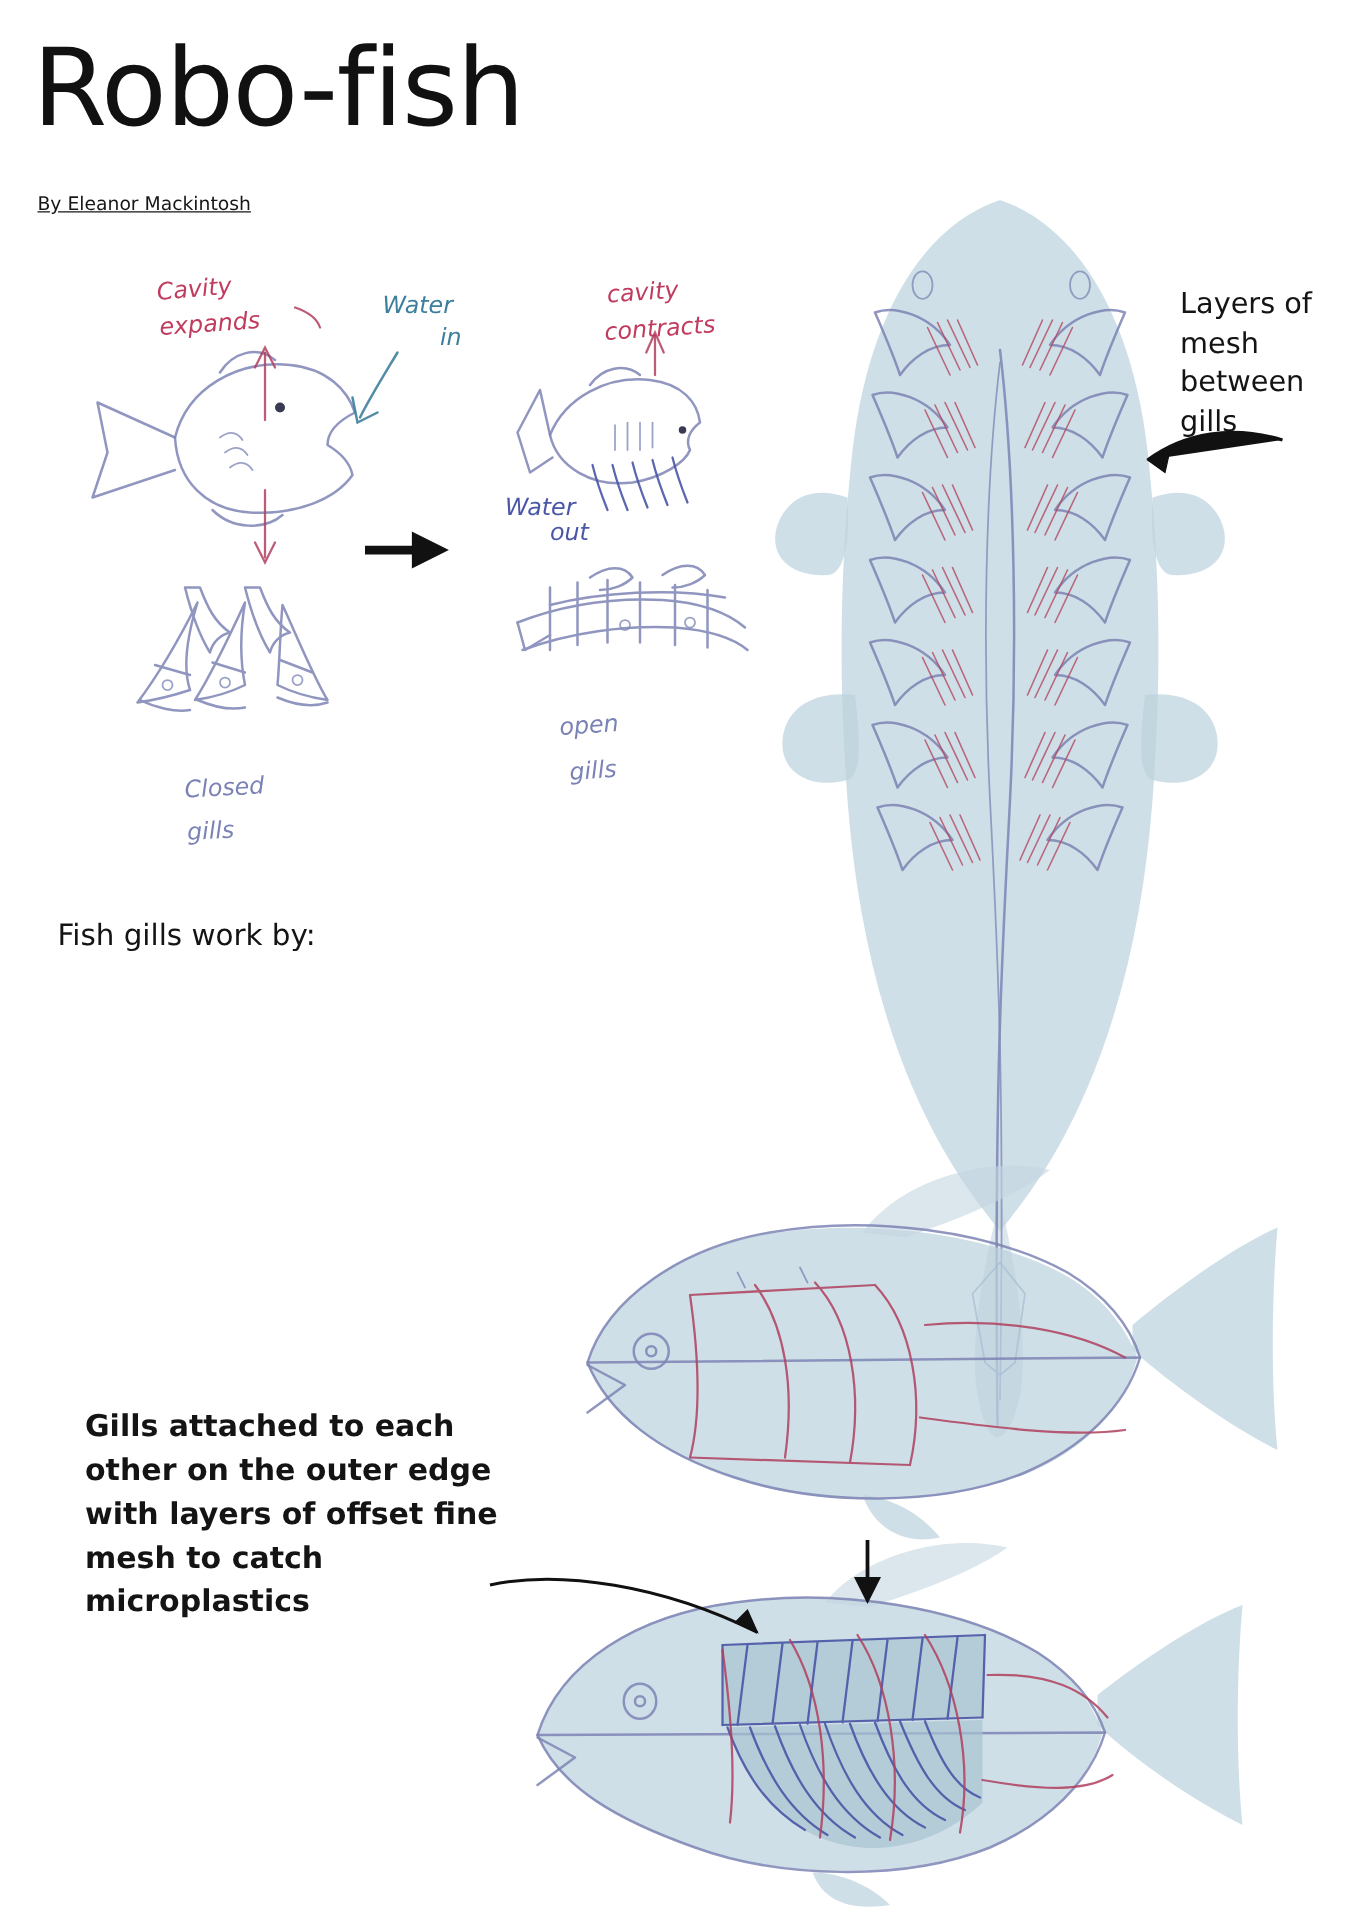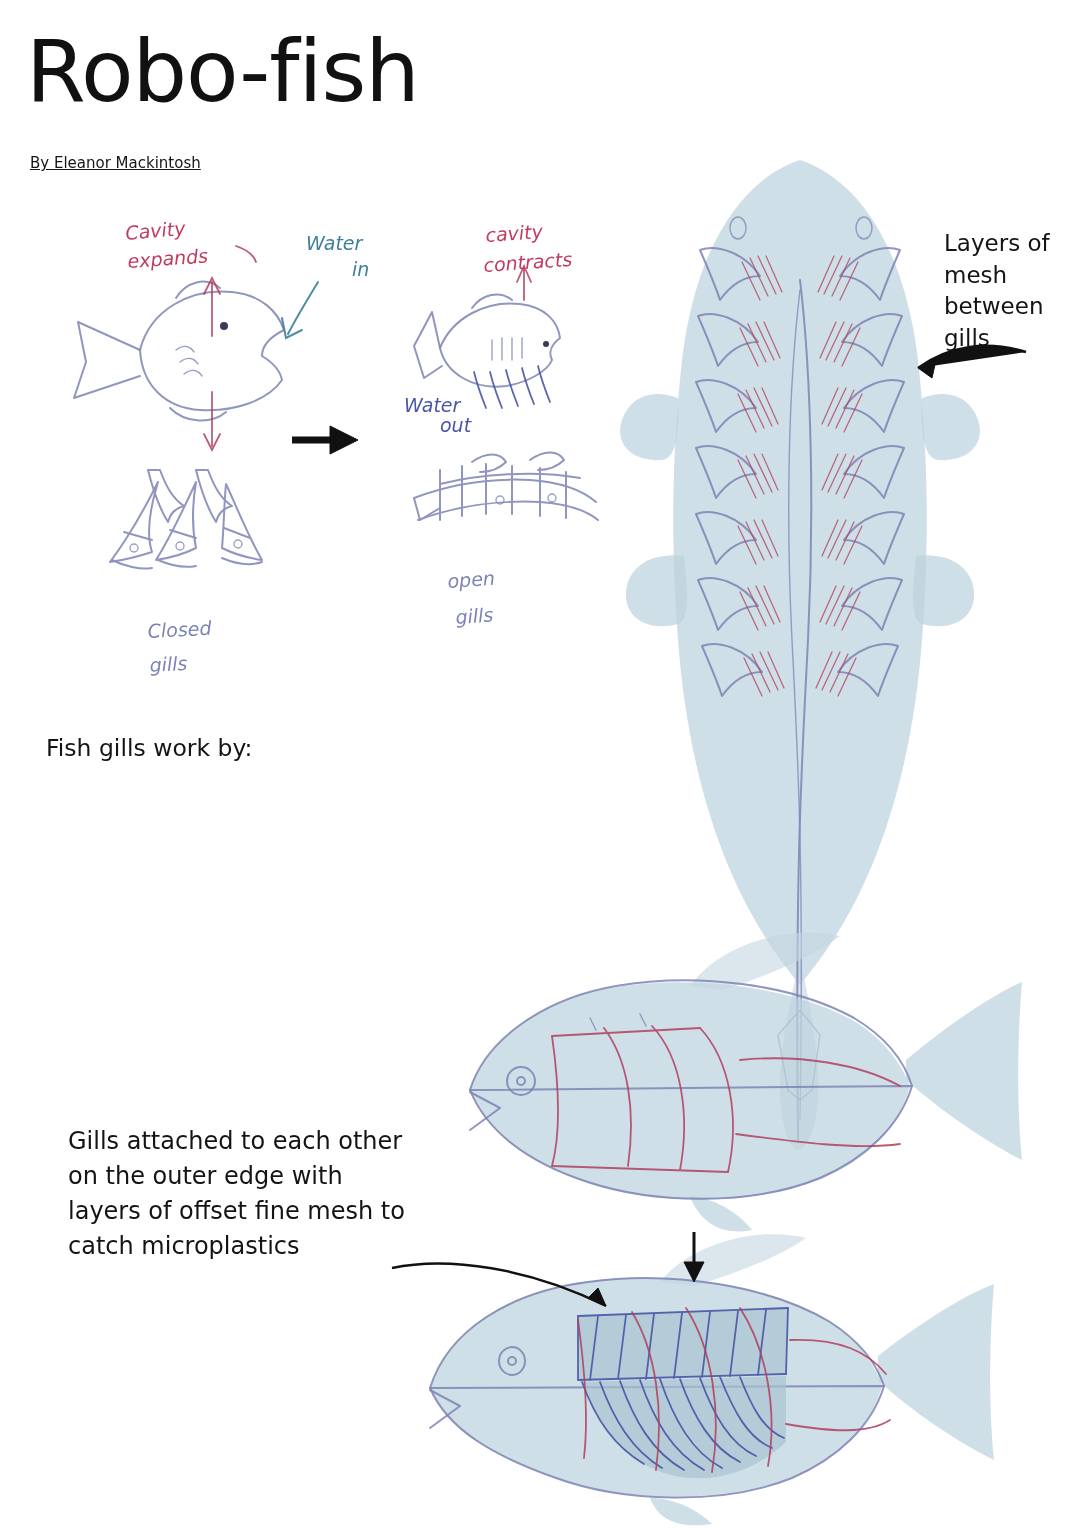--- a/index.html
+++ b/index.html
@@ -45,21 +45,21 @@
   
   .body-text {
     position: absolute;
     font-size: 23.5px;
     line-height: 1.42;
     color: #141414;
   }
   #intro      { left: 46px;  top: 732px;  width: 430px; }
   #step1      { left: 46px;  top: 772px;  width: 620px; }
   #step2      { left: 46px;  top: 874px;  width: 630px; }
-  #gills-note { left: 68px;  top: 1124px; width: 350px; font-size: 24px; line-height: 1.46;}
+  #gills-note { left: 68px;  top: 1124px; width: 350px; font-size: 24px; line-height: 1.46; font-weight: bold;}
   #mesh-note  { left: 944px; top: 228px;  width: 128px; font-size: 23px; line-height: 1.38;}
 
   
   svg.sketch {
     position: absolute;
     left: 0;
     top: 0;
     width: 1080px;
     height: 1528px;
     pointer-events: none;

